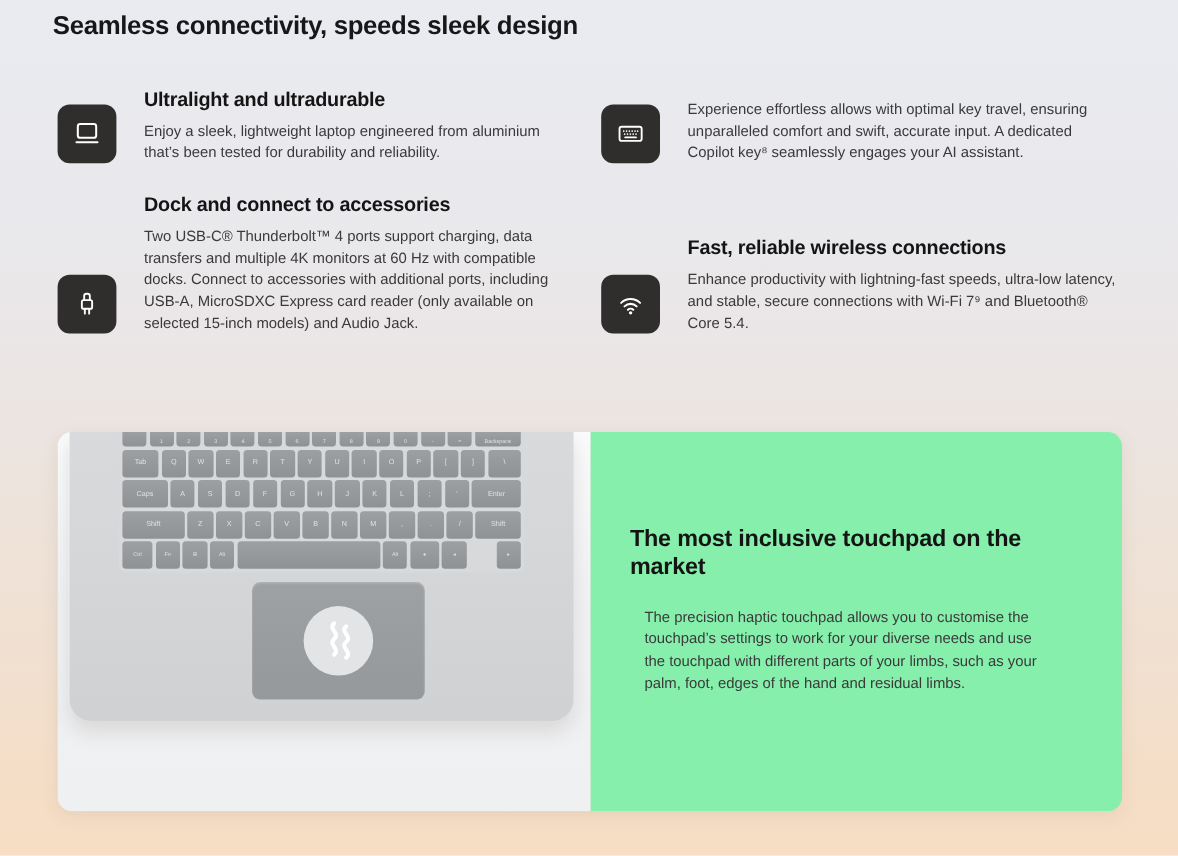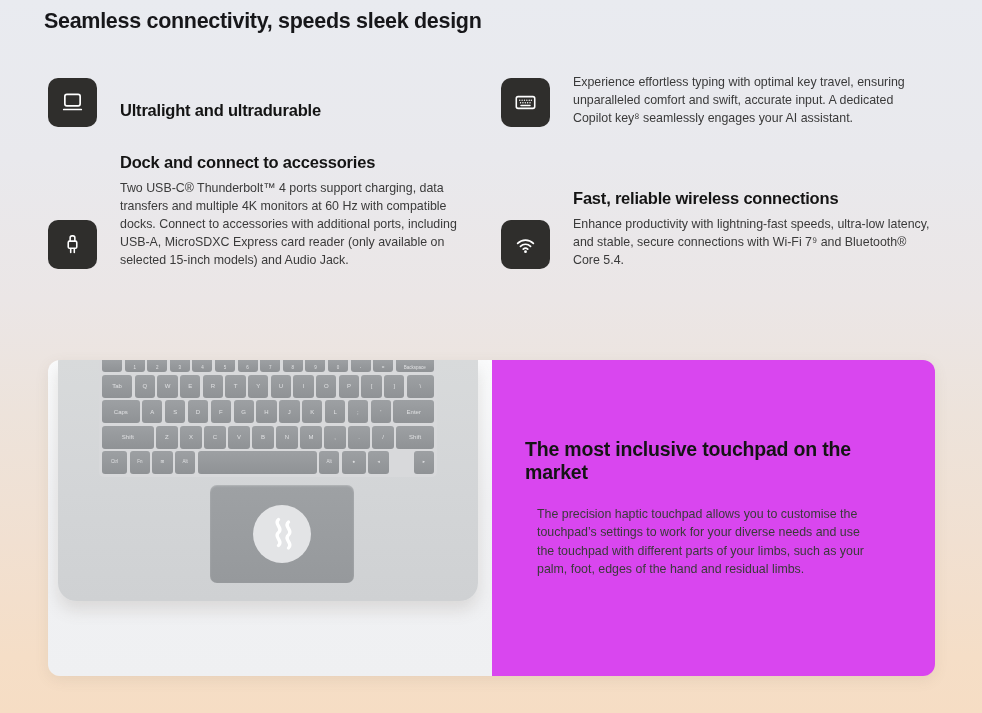--- a/index.html
+++ b/index.html
@@ -30,21 +30,21 @@
   .card {
     position:absolute; left:48px; top:360px; width:887px; height:316px;
     border-radius:12px; overflow:hidden; display:flex;
     box-shadow:0 4px 14px rgba(110,95,80,.10);
   }
   .card-image {
     width:444px; flex-shrink:0; position:relative;
     background:linear-gradient(180deg,#fafbfc 0%,#f1f2f4 45%,#eff0f2 100%);
   }
   .card-text {
-    flex:1; background:#d946ef; display:flex; flex-direction:column;
+    flex:1; background:#86efac; display:flex; flex-direction:column;
     justify-content:center; padding:0 46px 8px 33px;
   }
   .card-text h2 { margin:0 0 9px; font-size:19.5px; font-weight:700; color:#141414; letter-spacing:-0.2px; }
   .card-text p { margin:12px; font-size:12.4px; line-height:18.5px; color:#3a3a3a; }
 
   .deck {
     position:absolute; left:10px; top:0; width:420px; height:241px;
     background:linear-gradient(180deg,#d8dadb 0%,#d3d5d7 55%,#cfd1d3 100%);
     border-radius:0 0 18px 18px;
     box-shadow:0 9px 16px rgba(110,100,90,.17);
@@ -89,20 +89,21 @@
 
   <div class="feature">
     <div class="icon-tile">
       <svg width="27" height="27" viewBox="0 0 24 24">
         <rect x="5.2" y="4.8" width="13.6" height="10.2" rx="1.8" fill="none" stroke="#ffffff" stroke-width="1.5"></rect>
         <line x1="4.2" y1="18.2" x2="19.8" y2="18.2" stroke="#ffffff" stroke-width="1.5" stroke-linecap="round"></line>
       </svg>
     </div>
     <div class="feature-text">
       <h3>Ultralight and ultradurable</h3>
+      <p>Enjoy a sleek, lightweight laptop engineered from aluminium that’s been tested for durability and reliability.</p>
     </div>
   </div>
 
   <div class="feature">
     <div class="icon-tile">
       <svg width="27" height="27" viewBox="0 0 24 24">
         <rect x="3.8" y="6.8" width="16.4" height="10.4" rx="1.6" fill="none" stroke="#ffffff" stroke-width="1.4"></rect>
         <g fill="#ffffff">
           <circle cx="6.9" cy="10" r="0.62"></circle>
             <circle cx="9.0" cy="10" r="0.62"></circle>
@@ -113,21 +114,21 @@
           <circle cx="7.6" cy="12.2" r="0.62"></circle>
             <circle cx="9.7" cy="12.2" r="0.62"></circle>
             <circle cx="11.8" cy="12.2" r="0.62"></circle>
             <circle cx="13.9" cy="12.2" r="0.62"></circle>
             <circle cx="16.0" cy="12.2" r="0.62"></circle>
         </g>
         <line x1="8" y1="14.7" x2="16" y2="14.7" stroke="#ffffff" stroke-width="1.3" stroke-linecap="round"></line>
       </svg>
     </div>
     <div class="feature-text">
-      <p>Experience effortless typing with optimal key travel, ensuring unparalleled comfort and swift, accurate input. A dedicated Copilot key⁸ seamlessly engages your AI assistant.</p>
+      <p>Experience effortless allows with optimal key travel, ensuring unparalleled comfort and swift, accurate input. A dedicated Copilot key⁸ seamlessly engages your AI assistant.</p>
     </div>
   </div>
 
   <div class="feature">
     <div class="icon-tile">
       <svg width="27" height="27" viewBox="0 0 24 24">
         <path d="M9.9 9 V6 a1.7 1.7 0 0 1 1.7 -1.7 h0.8 a1.7 1.7 0 0 1 1.7 1.7 V9" fill="none" stroke="#ffffff" stroke-width="1.4"></path>
         <rect x="8.2" y="9" width="7.6" height="6.4" rx="1.2" fill="none" stroke="#ffffff" stroke-width="1.4"></rect>
         <line x1="10.4" y1="15.8" x2="10.4" y2="19" stroke="#ffffff" stroke-width="1.4" stroke-linecap="round"></line>
         <line x1="13.6" y1="15.8" x2="13.6" y2="19" stroke="#ffffff" stroke-width="1.4" stroke-linecap="round"></line>

